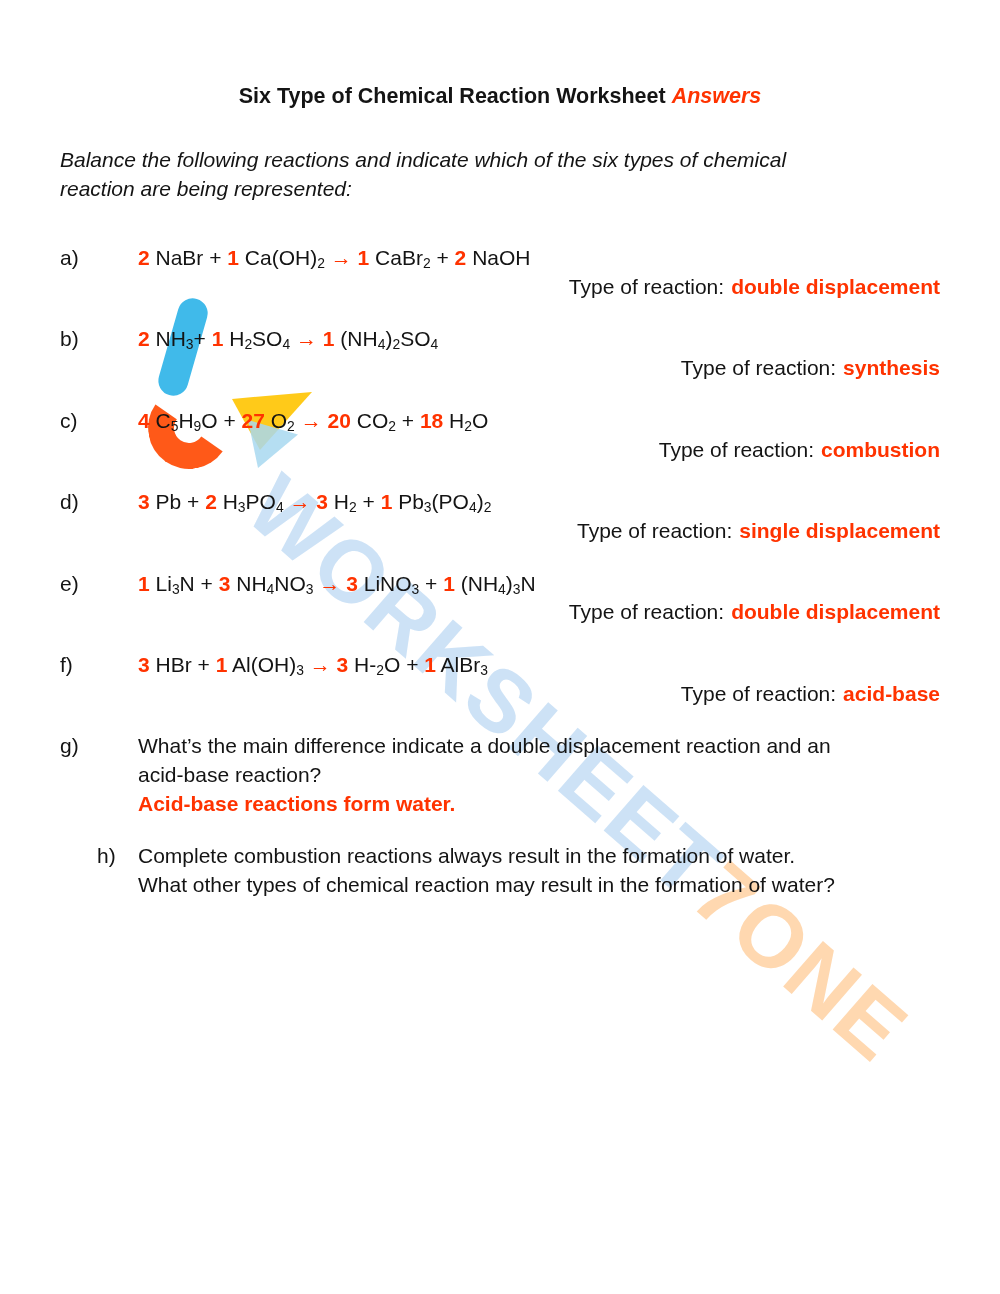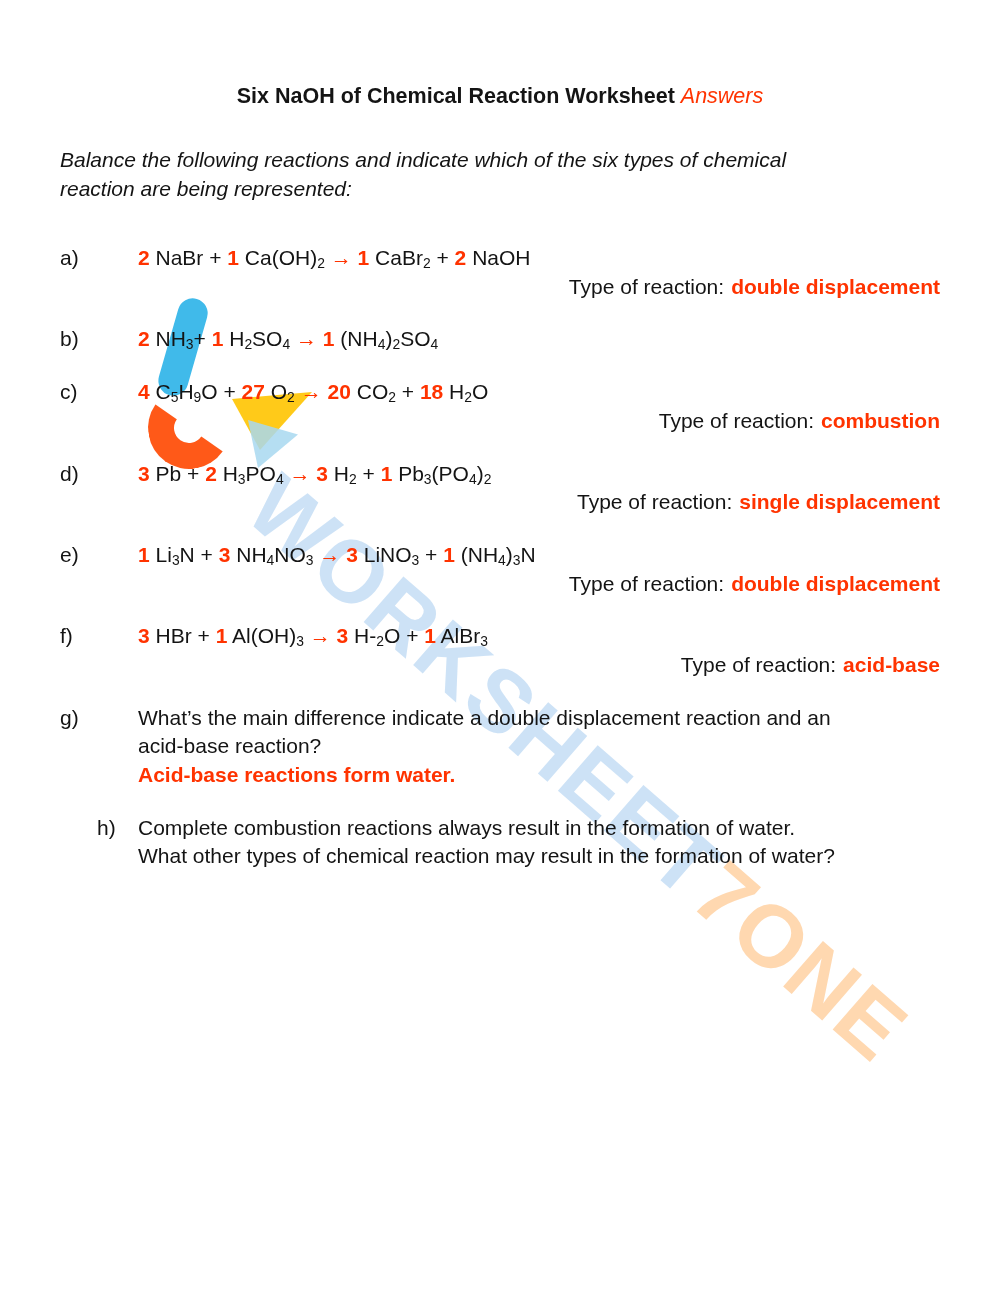--- a/index.html
+++ b/index.html
@@ -20,21 +20,21 @@
     overflow:hidden;
     font-family:"Liberation Sans",sans-serif;
     font-size:21px;
     color:#141414;
   }
   .bg-layer{position:absolute;inset:0;z-index:0;}
   .content{position:relative;z-index:1;padding:84px 60px 0 60px;box-sizing:border-box;}
 
   
   .title{margin:0 0 36px 0;text-align:center;font-size:21.5px;font-weight:700;}
-  .title-answers{color:var(--accent-red);font-style:italic;font-weight:400;}
+  .title-answers{color:var(--accent-red);font-style:italic;font-weight:700;}
 
   
   .instructions{margin:0 0 40px 0;font-style:italic;line-height:1.4;white-space:pre-line;}
 
   
   .qa{margin-bottom:24px;line-height:1.36;}
   .eq-row{display:flex;align-items:flex-start;}
   .q-letter{flex:0 0 78px;}
   .q-eq{flex:1;}
   .type-row{text-align:right;margin-top:0;}
@@ -102,39 +102,42 @@
       <div class="logo-bar"></div>
       <div class="logo-arc"></div>
       <div class="logo-tri"></div>
       <div class="logo-tri2"></div>
     </div>
     <div class="watermark"><span class="wm-blue">WORKSHEET</span><span class="wm-orange">7ONE</span></div>
   </div>
 
   <div class="content">
 
-    <h1 class="title"><span>Six NaOH of Chemical Reaction Worksheet </span><span class="title-answers">Answers</span></h1>
+    <h1 class="title"><span>Six Type of Chemical Reaction Worksheet </span><span class="title-answers">Answers</span></h1>
 
     <p class="instructions">Balance the following reactions and indicate which of the six types of chemical
 reaction are being represented:</p>
 
     <div class="qa">
       <div class="eq-row">
         <span class="q-letter">a)</span>
         <span class="q-eq"><span class="seg-r">2</span><span class="seg-b"> NaBr + </span><span class="seg-r">1</span><span class="seg-b"> Ca(OH)</span><span class="seg-sub">2</span><span class="seg-b"> </span><span class="seg-r">→</span><span class="seg-b"> </span><span class="seg-r">1</span><span class="seg-b"> CaBr</span><span class="seg-sub">2</span><span class="seg-b"> + </span><span class="seg-r">2</span><span class="seg-b"> NaOH</span></span>
       </div>
       <div class="type-row">
         <span class="type-label">Type of reaction:</span><span class="type-answer">double displacement</span>
       </div>
     </div>
 
     <div class="qa">
       <div class="eq-row">
         <span class="q-letter">b)</span>
         <span class="q-eq"><span class="seg-r">2</span><span class="seg-b"> NH</span><span class="seg-sub">3</span><span class="seg-b">+ </span><span class="seg-r">1</span><span class="seg-b"> H</span><span class="seg-sub">2</span><span class="seg-b">SO</span><span class="seg-sub">4</span><span class="seg-b"> </span><span class="seg-r">→</span><span class="seg-b"> </span><span class="seg-r">1</span><span class="seg-b"> (NH</span><span class="seg-sub">4</span><span class="seg-b">)</span><span class="seg-sub">2</span><span class="seg-b">SO</span><span class="seg-sub">4</span></span>
+      </div>
+      <div class="type-row">
+        <span class="type-label">Type of reaction:</span><span class="type-answer">synthesis</span>
       </div>
     </div>
 
     <div class="qa">
       <div class="eq-row">
         <span class="q-letter">c)</span>
         <span class="q-eq"><span class="seg-r">4</span><span class="seg-b"> C</span><span class="seg-sub">5</span><span class="seg-b">H</span><span class="seg-sub">9</span><span class="seg-b">O + </span><span class="seg-r">27</span><span class="seg-b"> O</span><span class="seg-sub">2</span><span class="seg-b"> </span><span class="seg-r">→</span><span class="seg-b"> </span><span class="seg-r">20</span><span class="seg-b"> CO</span><span class="seg-sub">2</span><span class="seg-b"> + </span><span class="seg-r">18</span><span class="seg-b"> H</span><span class="seg-sub">2</span><span class="seg-b">O</span></span>
       </div>
       <div class="type-row">
         <span class="type-label">Type of reaction:</span><span class="type-answer">combustion</span>

